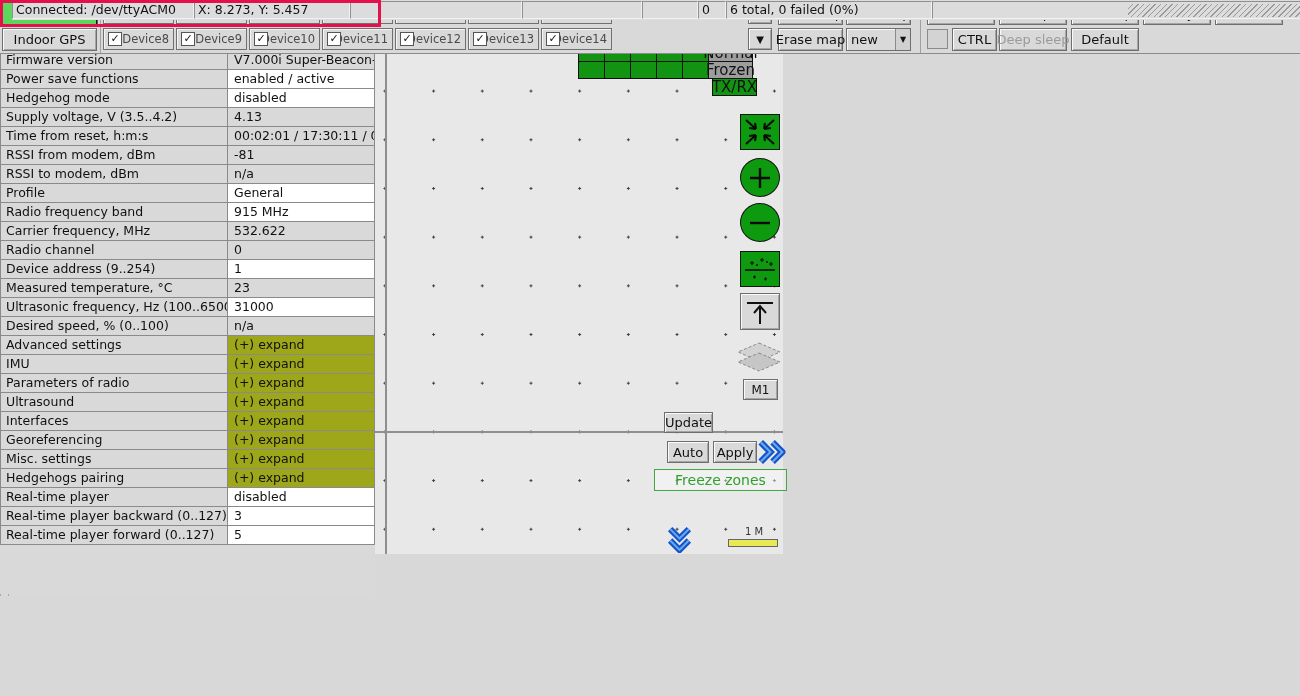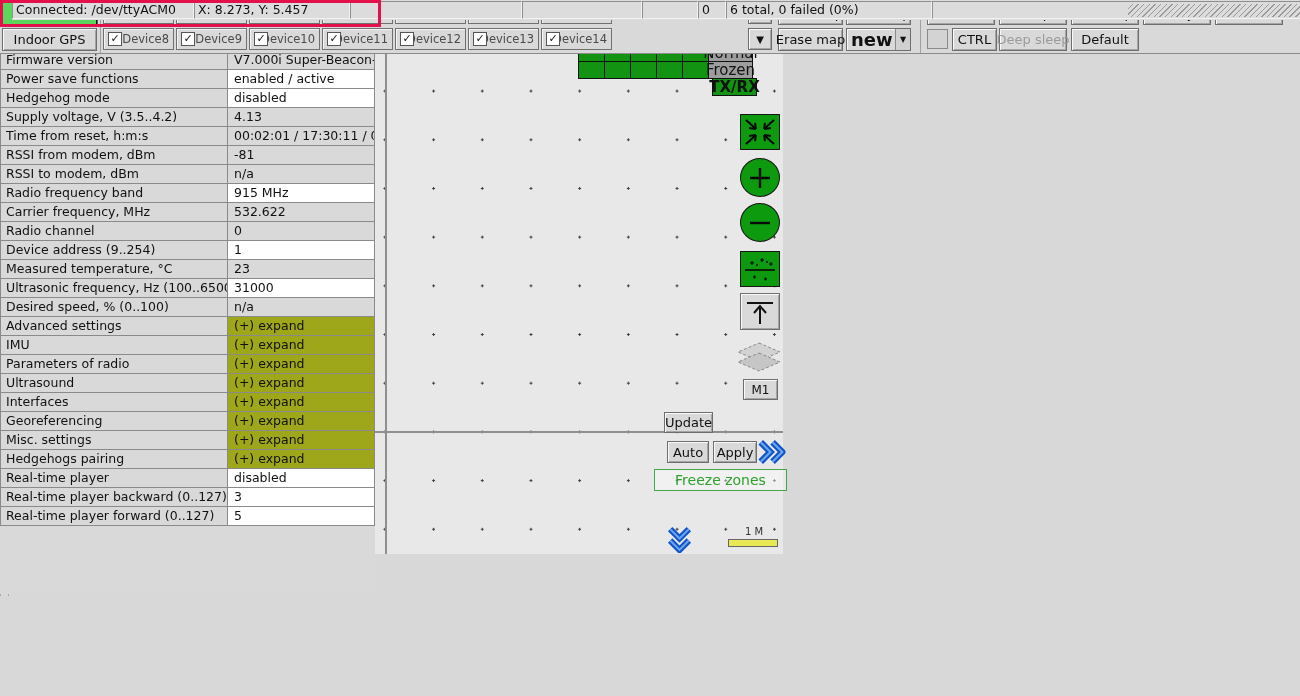--- a/index.html
+++ b/index.html
@@ -40,21 +40,21 @@
 .mbtn{height:17px;padding:0 4px;font-size:12px;line-height:13px;display:flex;align-items:center;border:2px solid #161616;box-shadow:0 0 0 1px #ececec;white-space:nowrap}
 .mbtn.v-true{background:#0da30d}
 .mbtn.v-false{background:#f5f5f5}
 #txtable{position:absolute;left:579px;top:28px}
 .txrow{display:flex}
 .txcells{display:flex}
 .txcell{width:27px;height:18px;border:1px solid #101010;margin-left:-1px;margin-top:-1px;font-size:15px;display:flex;align-items:center;justify-content:center}
 .txcell.hdr,.txcell.lbl{background:#9d9d9d}
 .txcell.grn{background:#129312}
 .txcell.wide{width:45px}
-.txcell.hidec{background:#129312;font-weight:bold}
+.txcell.hidec{background:#129312;font-weight:normal}
 .txspacer{width:134px}
 .micon{position:absolute;display:flex;align-items:center;justify-content:center}
 .gicon{background:#0e9a0e;border:1px solid #161616}
 .gcirc{border-radius:50%}
 .chev{position:absolute}
 #freeze{position:absolute;left:654px;top:469px;width:133px;height:22px;border:1px solid #43a843;color:#2ea02e;font-size:14px;display:flex;align-items:center;justify-content:center;background:rgba(252,252,252,.45)}
 #axicon{position:absolute;left:19px;top:500px;width:63px;height:30px;background:#0e9a0e;border:1px solid #0a5c0a}
 #plusbtn{position:absolute;left:91px;top:523px;width:77px;height:22px;background:#b5d9f5;border:1px solid #3a4a66;color:#0a9a0a;font-weight:bold;font-size:15px;display:flex;align-items:center;justify-content:center}
 #scalelbl{position:absolute;left:745px;top:526px;font-size:10px;color:#333}
 #scalebar{position:absolute;left:728px;top:539px;width:50px;height:8px;background:#e9e955;border:1px solid #666}
@@ -458,20 +458,27 @@
         </div>
 
         <div class="prow">
           <div class="plabel">
             <span>RSSI to modem, dBm</span>
             
           </div>
           <div class="pvalue v-gray">n/a</div>
         </div>
 
+        <div class="prow">
+          <div class="plabel">
+            <span>Profile</span>
+            
+          </div>
+          <div class="pvalue v-white">General</div>
+        </div>
 
         <div class="prow">
           <div class="plabel">
             <span>Radio frequency band</span>
             
           </div>
           <div class="pvalue v-white">915 MHz</div>
         </div>
 
         <div class="prow">
@@ -692,21 +699,21 @@
         </div>
       </div>
 
     <div class="btn abs arrowbtn" style="left:748px;top:1px;width:24px;height:22px">▲</div>
     <div class="btn abs arrowbtn" style="left:748px;top:27px;width:24px;height:22px">▼</div>
 
     <div class="btn abs" style="left:778px;top:1px;width:65px;height:23px">Save map</div>
     <div class="btn abs" style="left:846px;top:1px;width:65px;height:23px">Load map</div>
     <div class="btn abs" style="left:778px;top:27px;width:65px;height:23px">Erase map</div>
     <div class="select abs" style="left:846px;top:27px;width:65px;height:23px">
-      <span class="stext" style="font-weight:bold;font-size:18px">new</span>
+      <span class="stext" style="font-weight:normal;font-size:13px">new</span>
       <span class="sarrow">▼</span>
     </div>
     <div class="vdiv" style="left:920px"></div>
 
     <div class="btn abs" style="left:927px;top:1px;width:68px;height:23px">Reset</div>
     <div class="btn abs" style="left:999px;top:1px;width:68px;height:23px">Sleep</div>
     <div class="btn abs" style="left:1071px;top:1px;width:68px;height:23px">Wake up</div>
     <div class="btn abs" style="left:1143px;top:1px;width:68px;height:23px">Time sync</div>
     <div class="btn abs" style="left:1215px;top:1px;width:68px;height:23px">Zero IMU</div>
     <div id="ctrlbox"></div>

